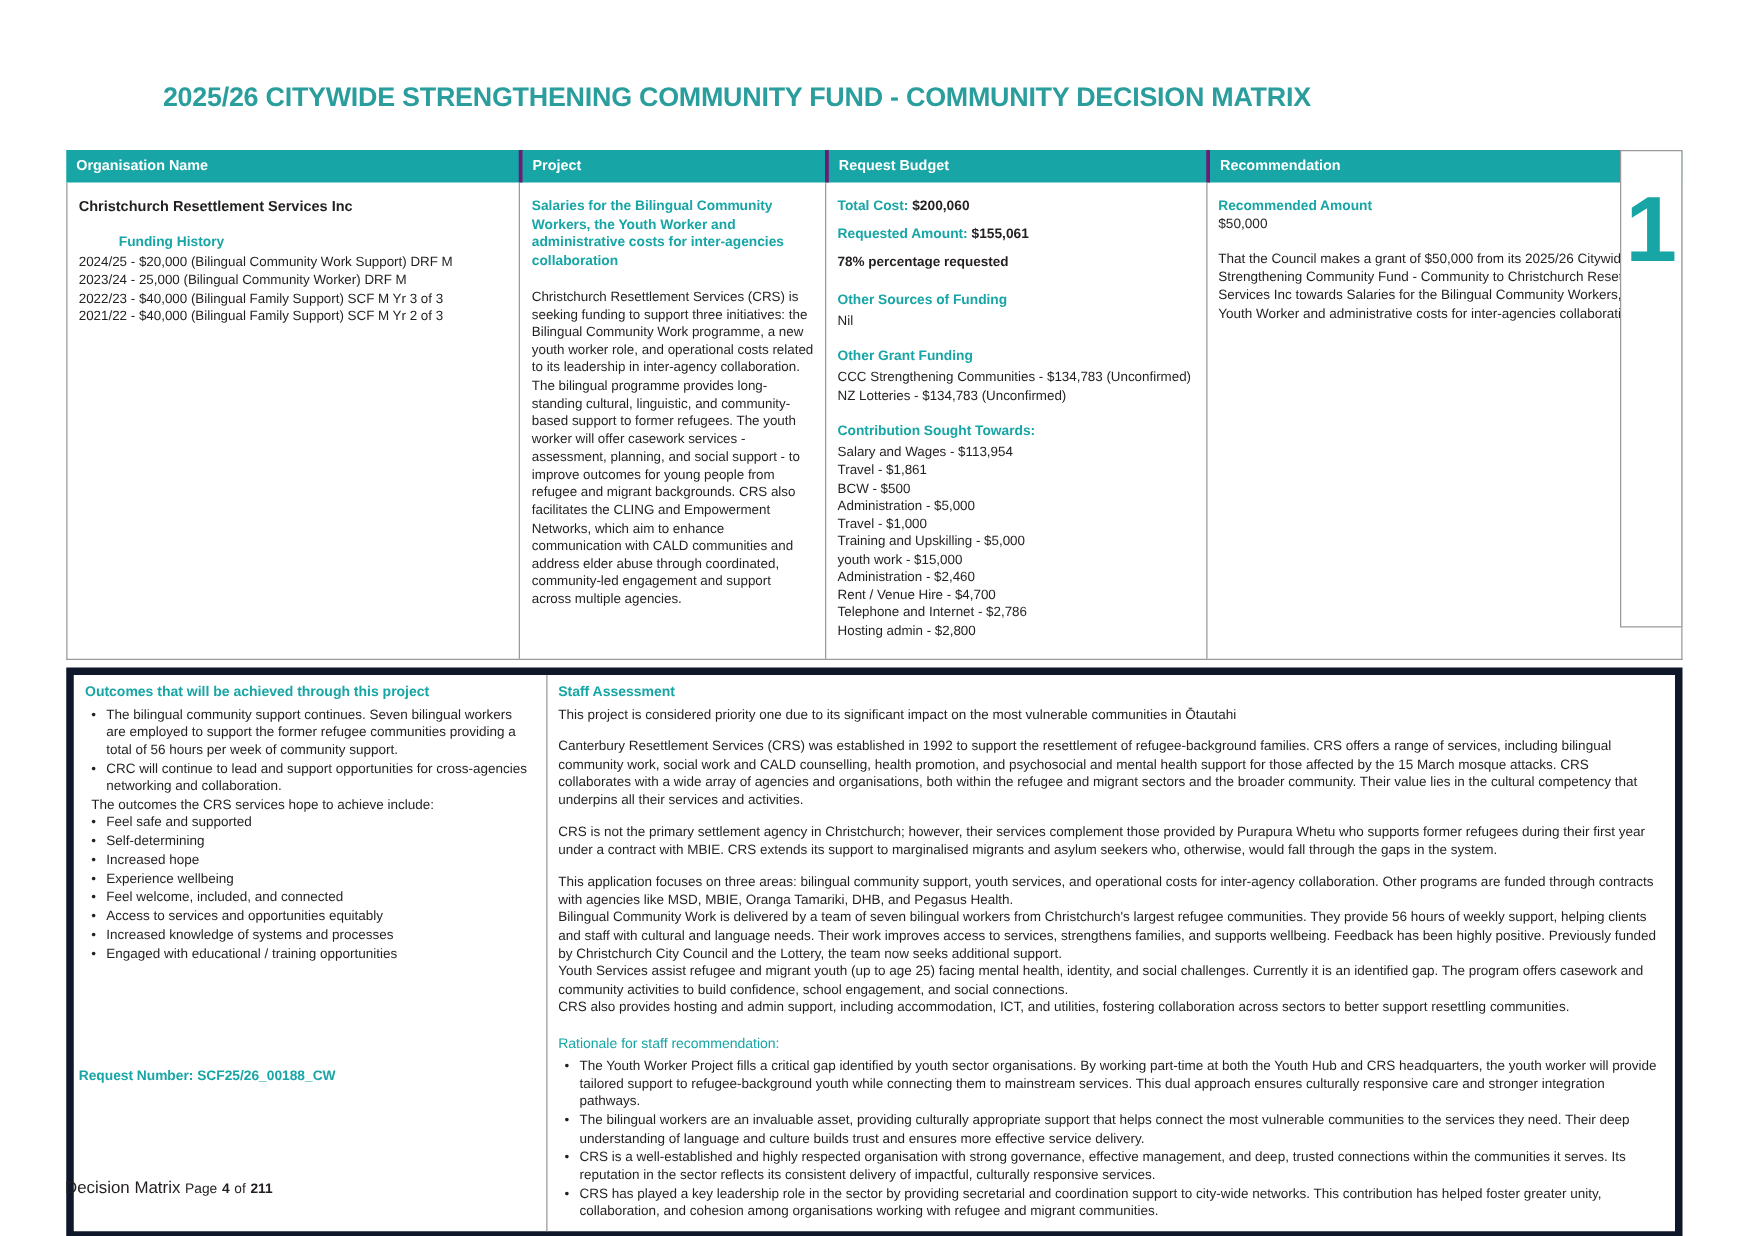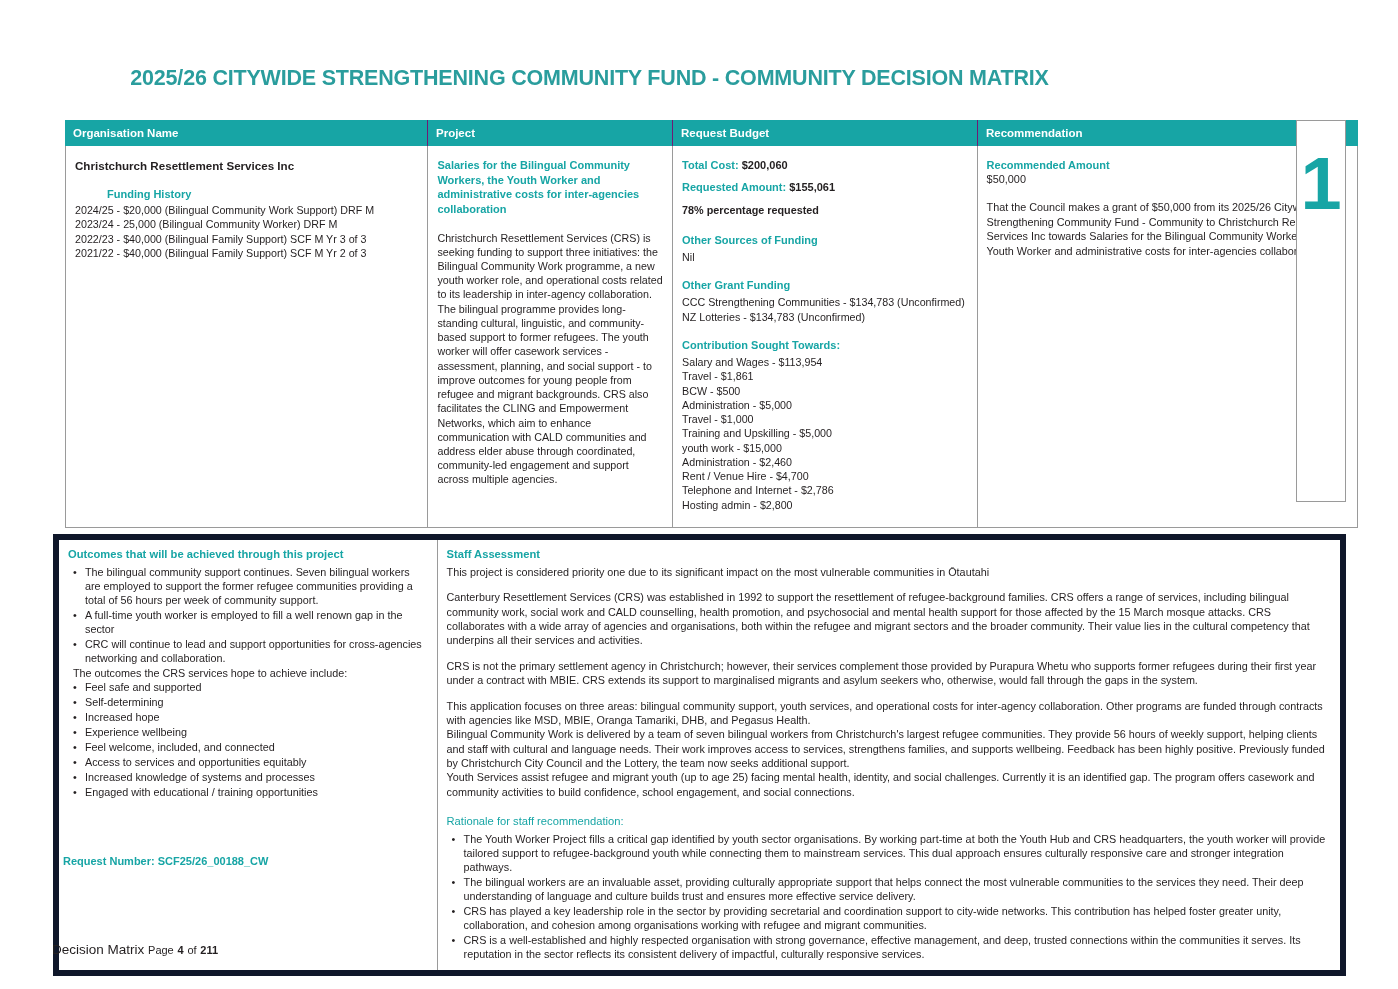--- a/index.html
+++ b/index.html
@@ -34,37 +34,36 @@
     color: #2a9d9d;
     font-family: "Liberation Sans", sans-serif;
   }
 
   
   .matrix {
     position: absolute;
     left: 53px;
     top: 120px;
     width: 1293px;
-    margin-left: 12px;
   }
   .matrix-head {
     display: flex;
     background: #17a5a5;
     height: 26px;
     align-items: center;
   }
   .matrix-head .hcell {
     color: #ffffff;
     font-size: 11.5px;
     font-weight: bold;
     padding-left: 8px;
     box-sizing: border-box;
     height: 26px;
     line-height: 26px;
-    border-left: 1px solid #701a75;
+    border-left: 3px solid #701a75;
     white-space: nowrap;
   }
   .matrix-head .hcell:first-child { border-left: none; }
   .col1 { width: 362px; }
   .col2 { width: 245px; }
   .col3 { width: 305px; }
   .col4 { width: 381px; }
 
   .matrix-body {
     display: flex;
@@ -304,21 +303,20 @@
   <div class="numcol">
     <div class="num">1</div>
   </div>
 
   <div class="lower">
 
     <div class="lcell low-col1">
       <div class="panel-head">Outcomes that will be achieved through this project</div>
       <ul class="bul">
         <li>The bilingual community support continues. Seven bilingual workers are employed to support the former refugee communities providing a total of 56 hours per week of community support.</li>
-        <li>A full-time youth worker is employed to fill a well renown gap in the sector</li>
         <li>CRC will continue to lead and support opportunities for cross-agencies networking and collaboration.</li>
       </ul>
       <div class="plain-line">The outcomes the CRS services hope to achieve include:</div>
       <ul class="bul">
         <li>Feel safe and supported</li>
         <li>Self-determining</li>
         <li>Increased hope</li>
         <li>Experience wellbeing</li>
         <li>Feel welcome, included, and connected</li>
         <li>Access to services and opportunities equitably</li>
@@ -329,27 +327,28 @@
 
     <div class="lcell low-col2">
       <div class="panel-head">Staff Assessment</div>
       <div class="sa-first">This project is considered priority one due to its significant impact on the most vulnerable communities in Ōtautahi</div>
       <div class="sa-para">Canterbury Resettlement Services (CRS) was established in 1992 to support the resettlement of refugee-background families. CRS offers a range of services, including bilingual community work, social work and CALD counselling, health promotion, and psychosocial and mental health support for those affected by the 15 March mosque attacks. CRS collaborates with a wide array of agencies and organisations, both within the refugee and migrant sectors and the broader community. Their value lies in the cultural competency that underpins all their services and activities.</div>
       <div class="sa-para">CRS is not the primary settlement agency in Christchurch; however, their services complement those provided by Purapura Whetu who supports former refugees during their first year under a contract with MBIE. CRS extends its support to marginalised migrants and asylum seekers who, otherwise, would fall through the gaps in the system.</div>
 
       <div class="sa-para">This application focuses on three areas: bilingual community support, youth services, and operational costs for inter-agency collaboration. Other programs are funded through contracts with agencies like MSD, MBIE, Oranga Tamariki, DHB, and Pegasus Health.</div>
       <div class="sa-block">Bilingual Community Work is delivered by a team of seven bilingual workers from Christchurch's largest refugee communities. They provide 56 hours of weekly support, helping clients and staff with cultural and language needs. Their work improves access to services, strengthens families, and supports wellbeing. Feedback has been highly positive. Previously funded by Christchurch City Council and the Lottery, the team now seeks additional support.</div>
       <div class="sa-block">Youth Services assist refugee and migrant youth (up to age 25) facing mental health, identity, and social challenges. Currently it is an identified gap. The program offers casework and community activities to build confidence, school engagement, and social connections.</div>
+      <div class="sa-block">CRS also provides hosting and admin support, including accommodation, ICT, and utilities, fostering collaboration across sectors to better support resettling communities.</div>
 
       <div class="rationale-head">Rationale for staff recommendation:</div>
       <ul class="bul">
         <li>The Youth Worker Project fills a critical gap identified by youth sector organisations. By working part-time at both the Youth Hub and CRS headquarters, the youth worker will provide tailored support to refugee-background youth while connecting them to mainstream services. This dual approach ensures culturally responsive care and stronger integration pathways.</li>
         <li>The bilingual workers are an invaluable asset, providing culturally appropriate support that helps connect the most vulnerable communities to the services they need. Their deep understanding of language and culture builds trust and ensures more effective service delivery.</li>
+        <li>CRS is a well-established and highly respected organisation with strong governance, effective management, and deep, trusted connections within the communities it serves. Its reputation in the sector reflects its consistent delivery of impactful, culturally responsive services.</li>
         <li>CRS has played a key leadership role in the sector by providing secretarial and coordination support to city-wide networks. This contribution has helped foster greater unity, collaboration, and cohesion among organisations working with refugee and migrant communities.</li>
-        <li>CRS is a well-established and highly respected organisation with strong governance, effective management, and deep, trusted connections within the communities it serves. Its reputation in the sector reflects its consistent delivery of impactful, culturally responsive services.</li>
       </ul>
     </div>
 
   </div>
 
   <div class="req-number">
     <span>Request Number:</span>
     <span>SCF25/26_00188_CW</span>
   </div>
 

